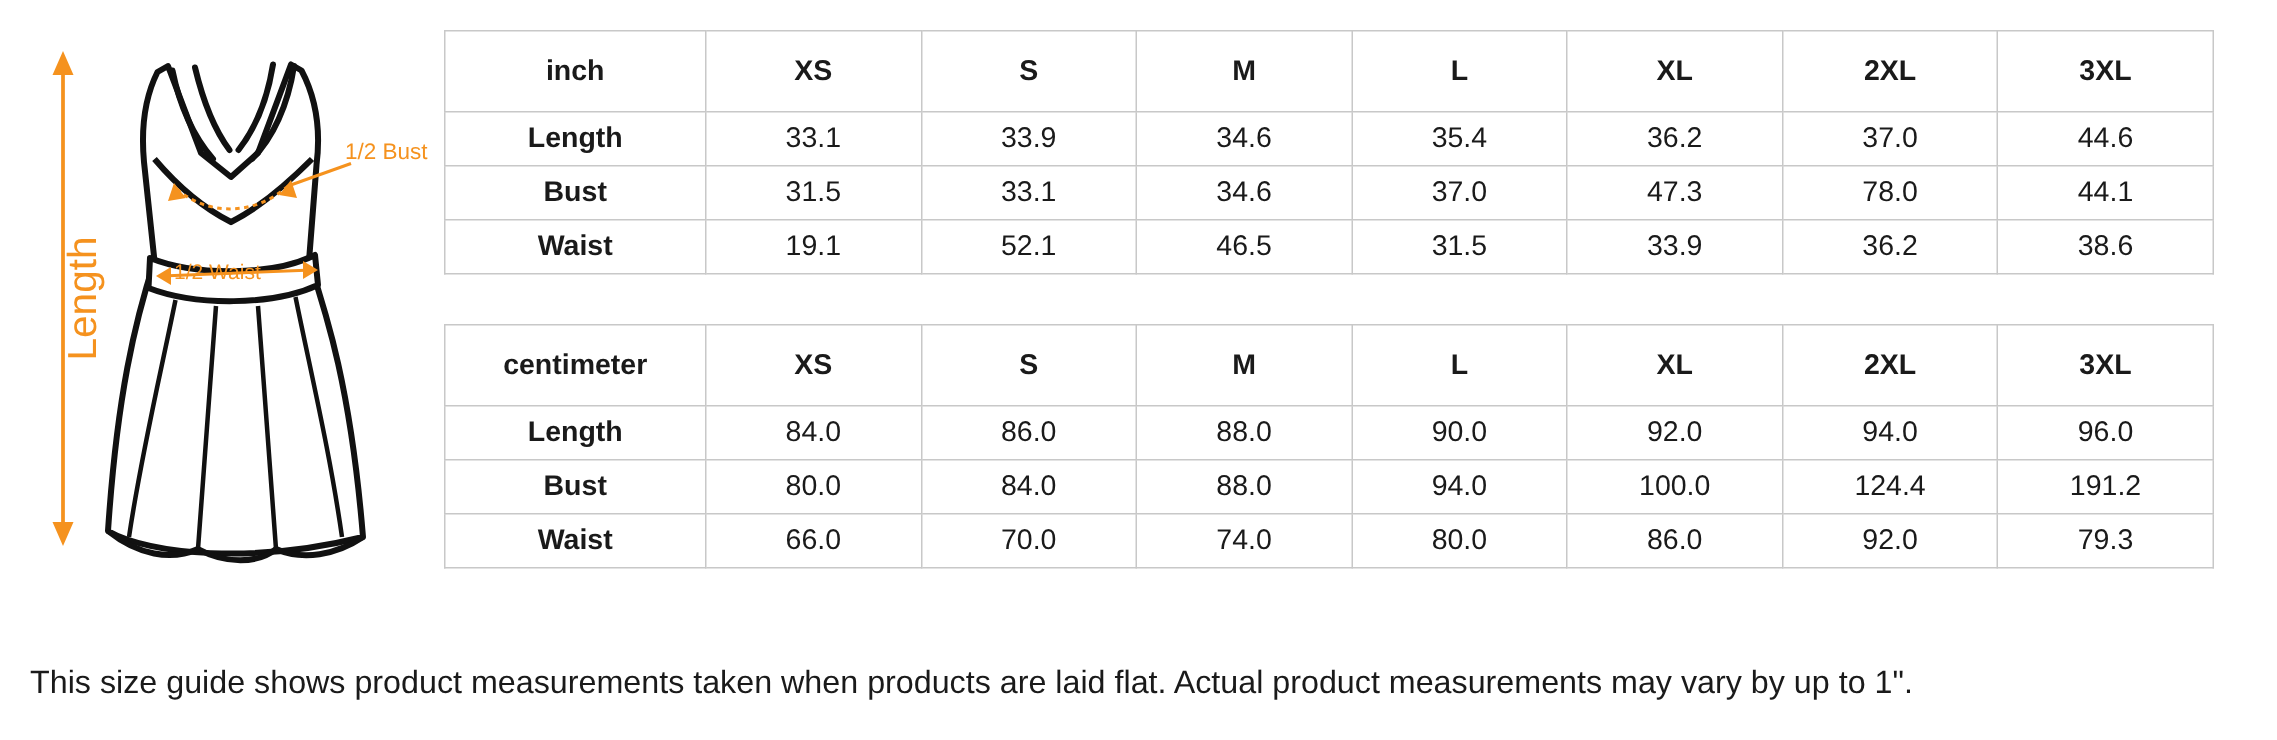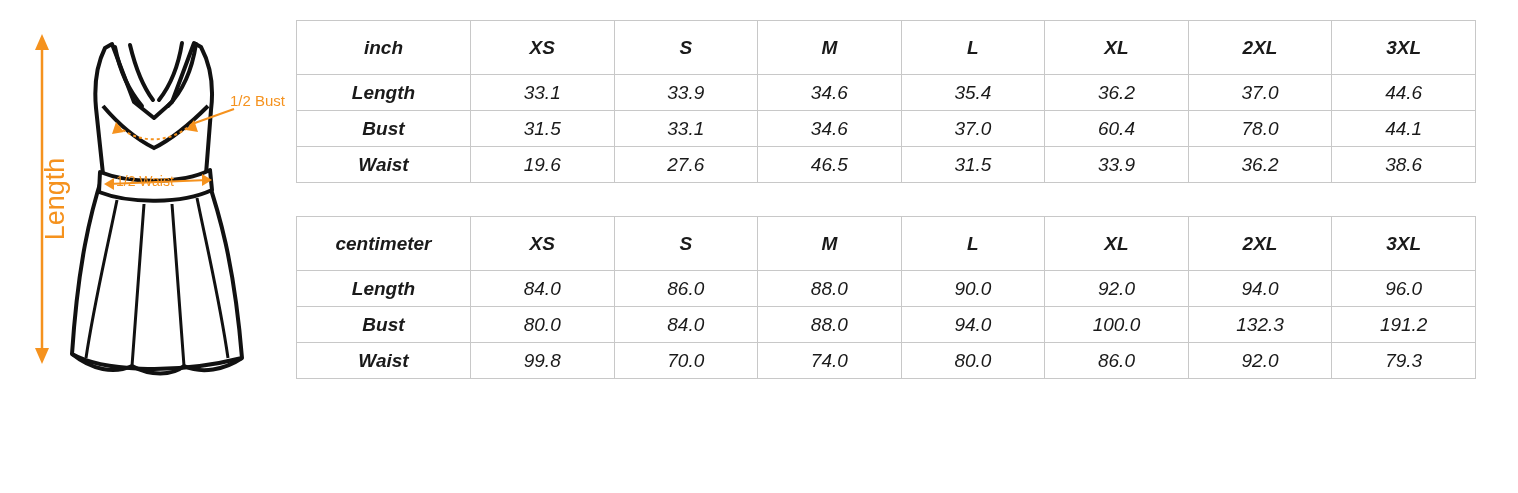--- a/index.html
+++ b/index.html
@@ -35,21 +35,20 @@
   .table-wrap {
     position: absolute;
   }
   #inch-table-wrap { left: 296px; top: 20px; width: 1128px; }
   #cm-table-wrap  { left: 296px; top: 216px; width: 1128px; }
 
   table.size-table {
     border-collapse: collapse;
     width: 1180px;
     table-layout: fixed;
-    font-style: italic;
   }
   table.size-table td, table.size-table th {
     border: 1px solid #c8c8c8;
     text-align: center;
     font-size: 19px;
     color: #1a1a1a;
     height: 35px;
     padding: 0 4px;
     font-weight: normal;
   }
@@ -176,28 +175,28 @@
           <td>36.2</td>
           <td>37.0</td>
           <td>44.6</td>
         </tr>
         <tr>
           <th>Bust</th>
           <td>31.5</td>
           <td>33.1</td>
           <td>34.6</td>
           <td>37.0</td>
-          <td>60.4</td>
+          <td>47.3</td>
           <td>78.0</td>
           <td>44.1</td>
         </tr>
         <tr>
           <th>Waist</th>
-          <td>19.6</td>
-          <td>27.6</td>
+          <td>19.1</td>
+          <td>52.1</td>
           <td>46.5</td>
           <td>31.5</td>
           <td>33.9</td>
           <td>36.2</td>
           <td>38.6</td>
         </tr>
       </tbody>
     </table>
   </div>
 
@@ -236,31 +235,32 @@
           <td>94.0</td>
           <td>96.0</td>
         </tr>
         <tr>
           <th>Bust</th>
           <td>80.0</td>
           <td>84.0</td>
           <td>88.0</td>
           <td>94.0</td>
           <td>100.0</td>
-          <td>132.3</td>
+          <td>124.4</td>
           <td>191.2</td>
         </tr>
         <tr>
           <th>Waist</th>
-          <td>99.8</td>
+          <td>66.0</td>
           <td>70.0</td>
           <td>74.0</td>
           <td>80.0</td>
           <td>86.0</td>
           <td>92.0</td>
           <td>79.3</td>
         </tr>
       </tbody>
     </table>
   </div>
 
+  <div class="footnote">This size guide shows product measurements taken when products are laid flat. Actual product measurements may vary by up to 1".</div>
 
 </div>
 
 </body></html>

